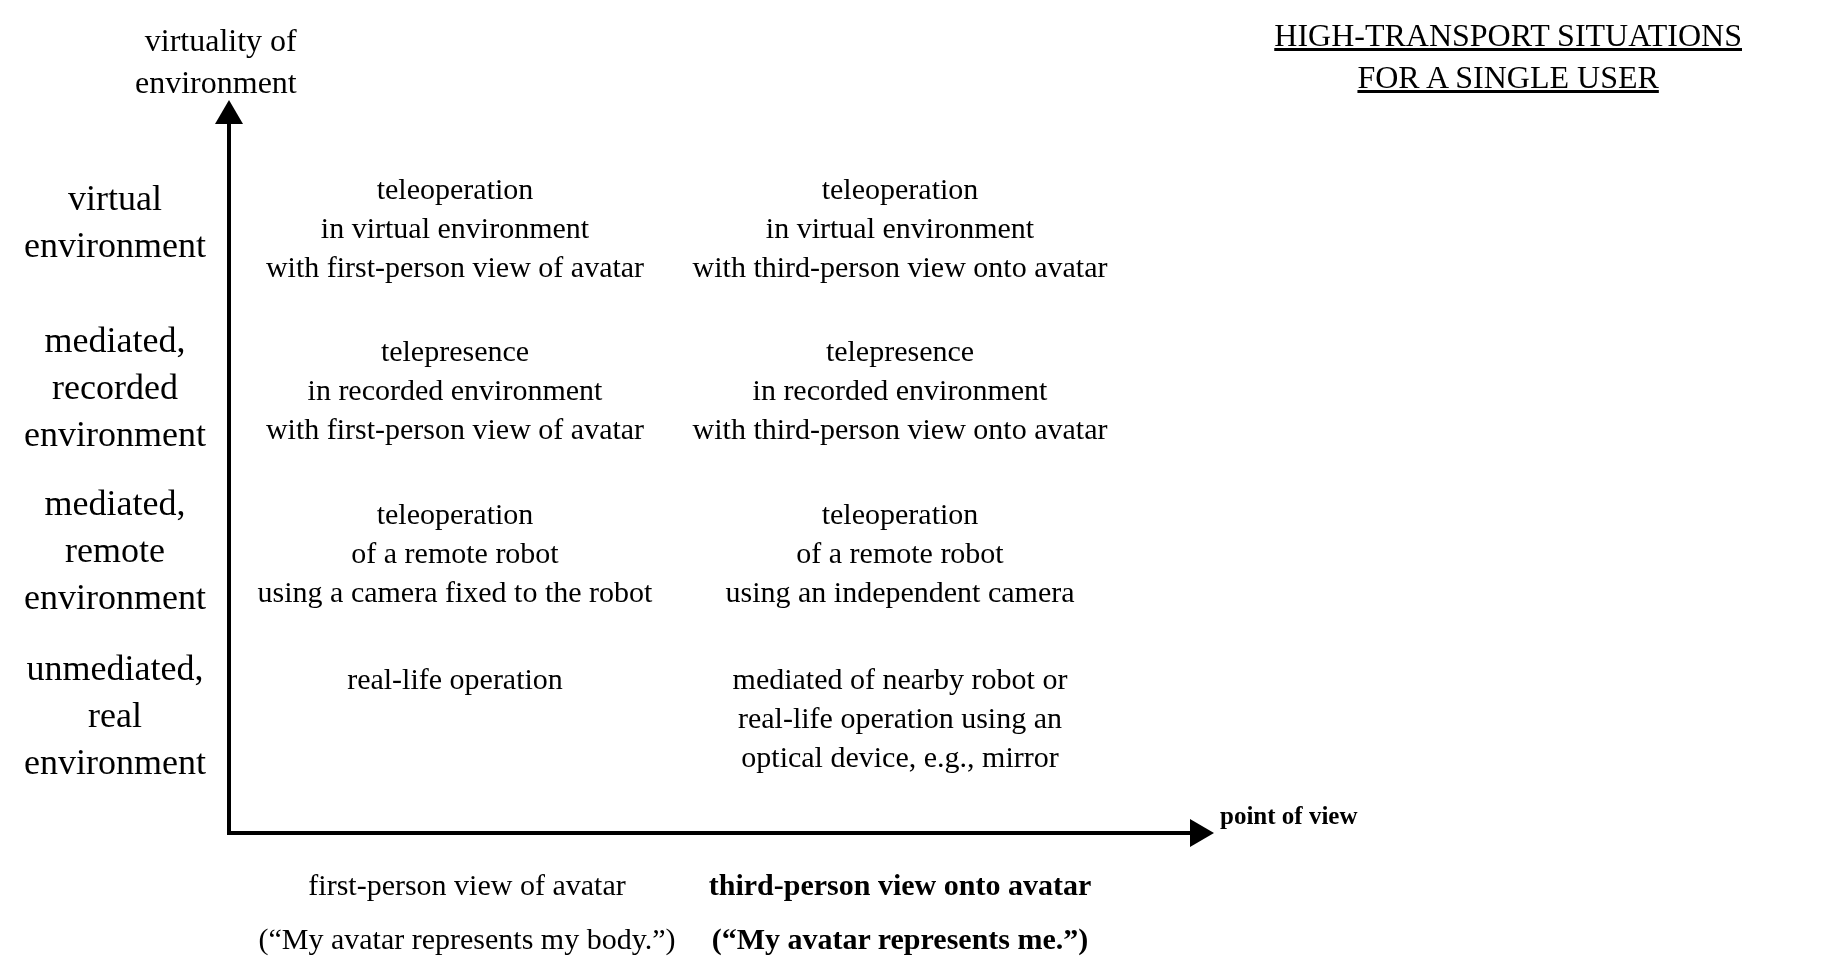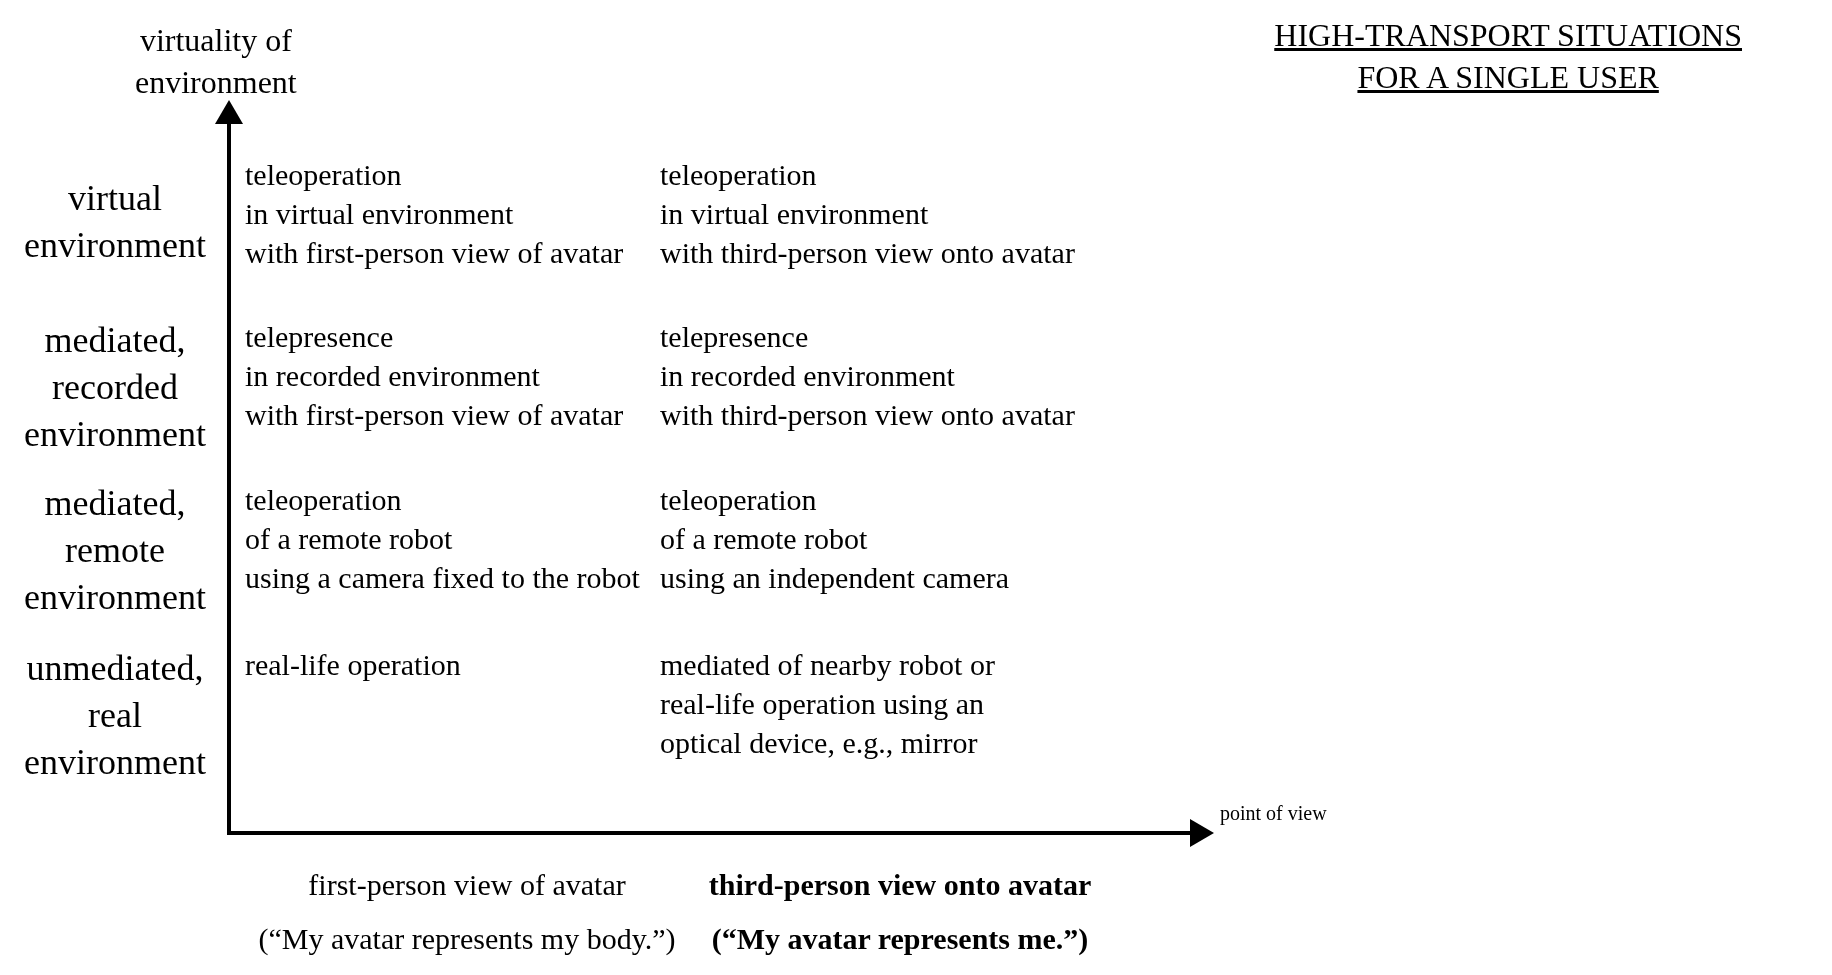--- a/index.html
+++ b/index.html
@@ -22,40 +22,43 @@
       right: 90px;
       text-align: center;
       font-size: 32px;
       line-height: 1.3;
       text-decoration: underline;
     }
     .y-axis-label {
       position: absolute;
       top: 20px;
       left: 135px;
-      text-align: center;
+      text-align: right;
       font-size: 32px;
       line-height: 1.3;
     }
     .x-axis-label {
       position: absolute;
       top: 802px;
       left: 1220px;
-      font-size: 20px;
+      font-size: 25px;
+      font-weight: bold;
     }
     .row-label {
       position: absolute;
       text-align: center;
       font-size: 36px;
       line-height: 1.3;
     }
     .cell {
       position: absolute;
+      text-align: center;
       font-size: 30px;
       line-height: 1.3;
+      margin-top: 14px;
     }
     .col-label {
       position: absolute;
       text-align: center;
       font-size: 30px;
       line-height: 1.8;
     }
     
     .y-axis-line {
       position: absolute;

